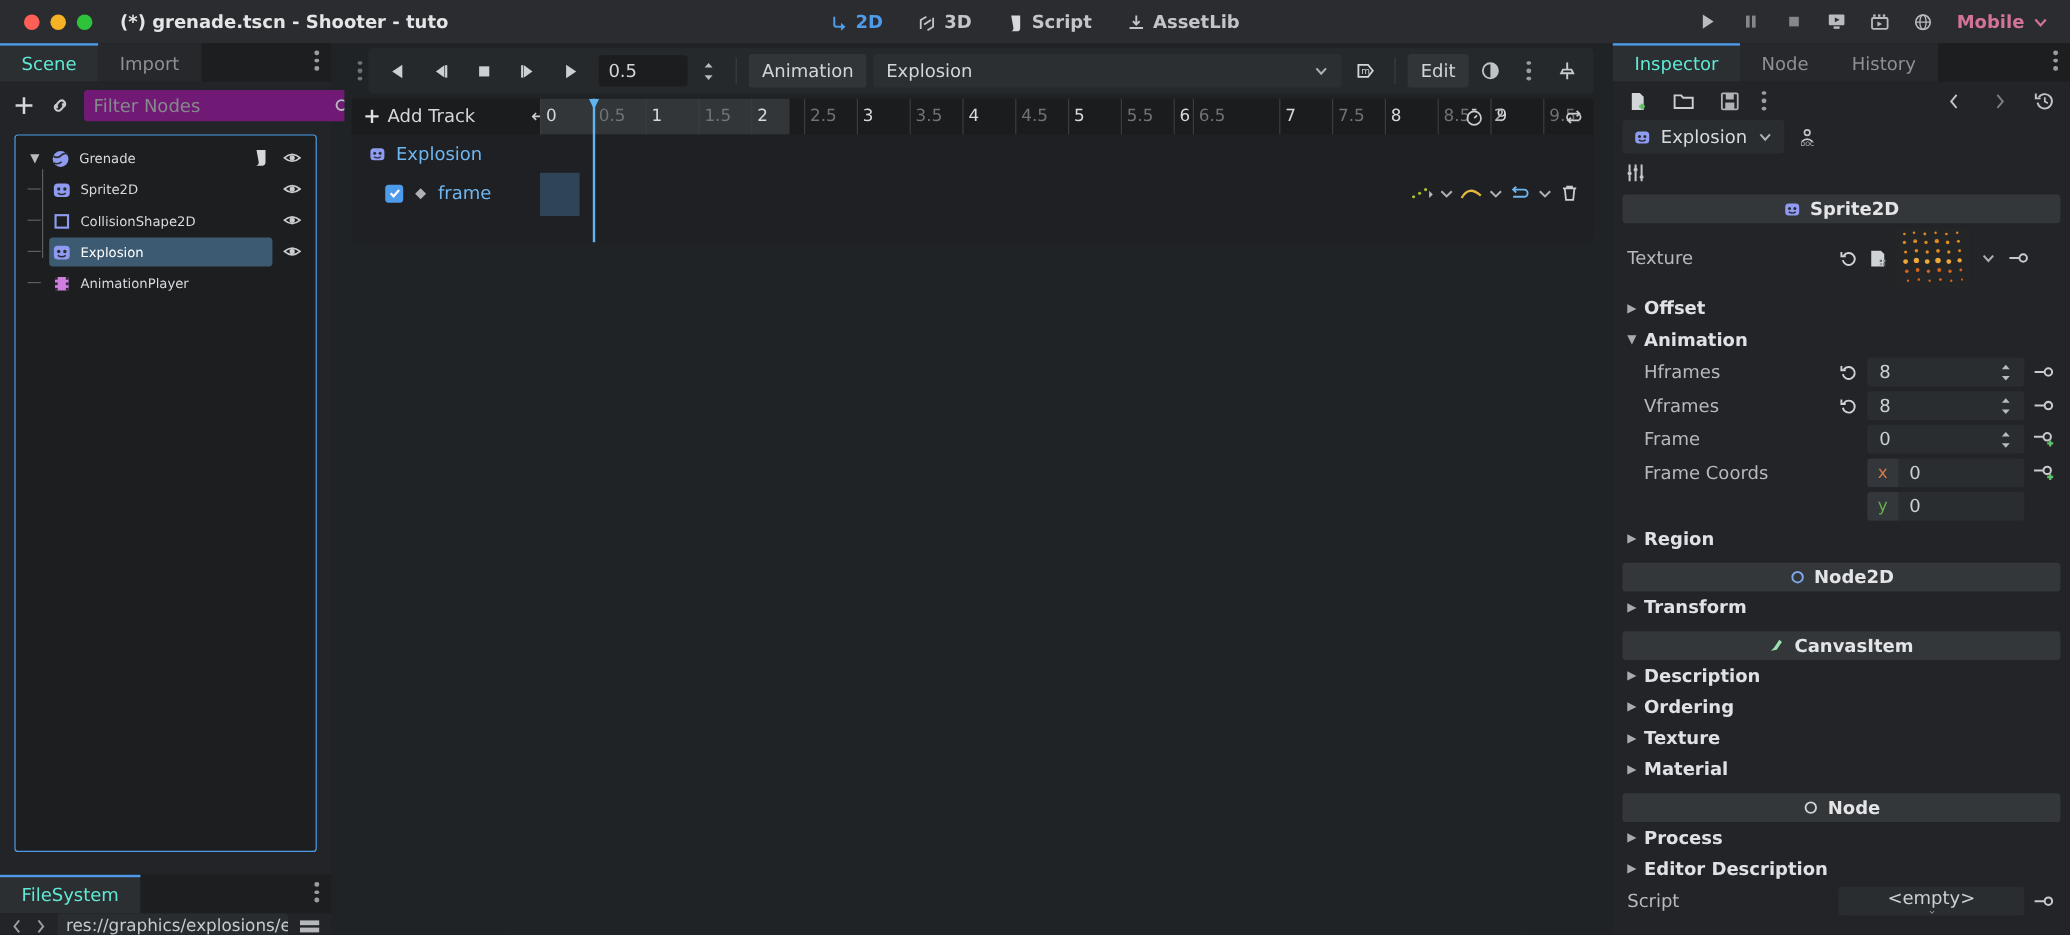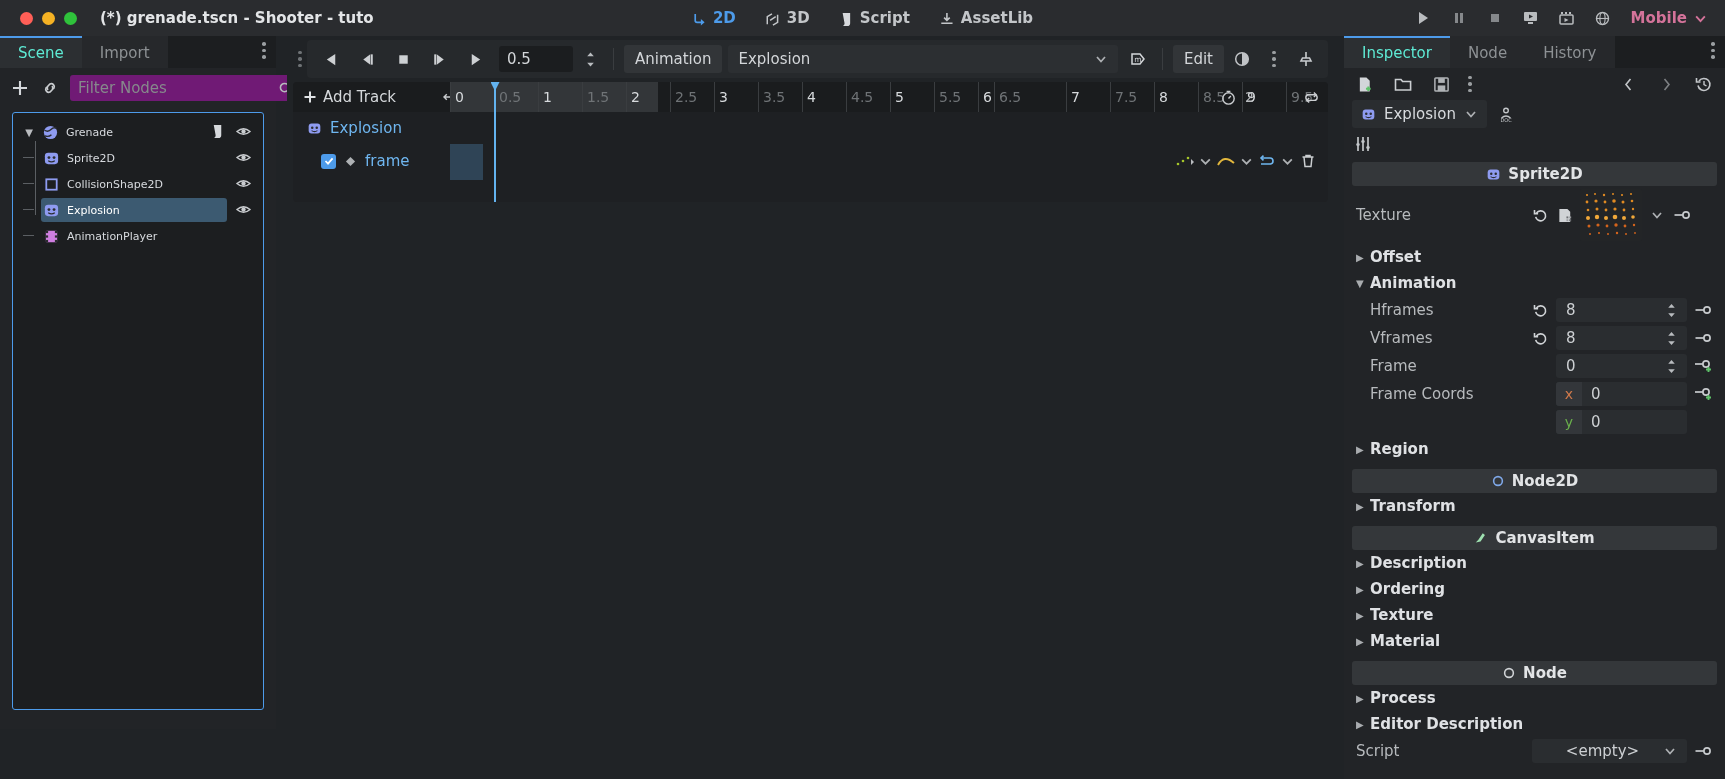--- a/index.html
+++ b/index.html
@@ -427,20 +427,45 @@
               <rect x="12.6" y="12.6" width="2.4" height="2.4" fill="#2a2c2f"></rect>
             <rect x="3" y="7.8" width="2.4" height="2.4" fill="#2a2c2f"></rect>
               <rect x="12.6" y="7.8" width="2.4" height="2.4" fill="#2a2c2f"></rect>
             </svg>
           <span class="tlabel">AnimationPlayer</span>
         </div>
       </div>
     </div>
   </div>
 
+  <div class="fs-dock">
+    <div class="tabrow">
+      <div class="tab active">
+        <span>FileSystem</span>
+      </div>
+      <div class="kebab">
+          <i></i>
+          <i></i>
+          <i></i>
+        </div>
+    </div>
+    <div class="fs-path">
+      <svg width="12" height="14" viewBox="0 0 12 14">
+        <path d="M8 2 L4 7 L8 12" fill="none" stroke="#9a9ea1" stroke-width="1.6"></path>
+        </svg>
+      <svg width="12" height="14" viewBox="0 0 12 14">
+        <path d="M4 2 L8 7 L4 12" fill="none" stroke="#9a9ea1" stroke-width="1.6"></path>
+        </svg>
+      <div class="fs-input">res://graphics/explosions/e</div>
+      <svg width="20" height="14" viewBox="0 0 20 14">
+        <rect x="2" y="2" width="16" height="4" fill="#b5b8bb"></rect>
+          <rect x="2" y="8" width="16" height="4" fill="#b5b8bb"></rect>
+        </svg>
+    </div>
+  </div>
 
   <div class="anim-dock">
 
     <div class="anim-toolbar">
       <div class="vgrip">
         <div class="kebab">
             <i></i>
             <i></i>
             <i></i>
           </div>
@@ -974,21 +999,21 @@
       <span class="tri">▶</span>
       <span>Process</span>
     </div>
     <div class="grp">
       <span class="tri">▶</span>
       <span>Editor Description</span>
     </div>
 
     <div class="prop">
       <span class="pname">Script</span>
-      <div class="pfield" style="justify-content:space-between;">
+      <div class="pfield" style="justify-content:space-between;flex-direction:column;">
         <span style="flex:1; text-align:center; color:#cdd0d3;">&lt;empty&gt;</span>
         <svg width="14" height="14" viewBox="0 0 14 14">
           <path d="M3 5 L7 9.5 L11 5" fill="none" stroke="#aeb1b4" stroke-width="1.7"></path>
           </svg>
       </div>
       <div class="keyic">
         <svg width="18" height="14" viewBox="0 0 18 14">
           <circle cx="13" cy="7" r="3.1" fill="none" stroke="#c7cacd" stroke-width="1.7"></circle>
           <path d="M1.5 7 h8.5" stroke="#c7cacd" stroke-width="1.7"></path>
           </svg>

